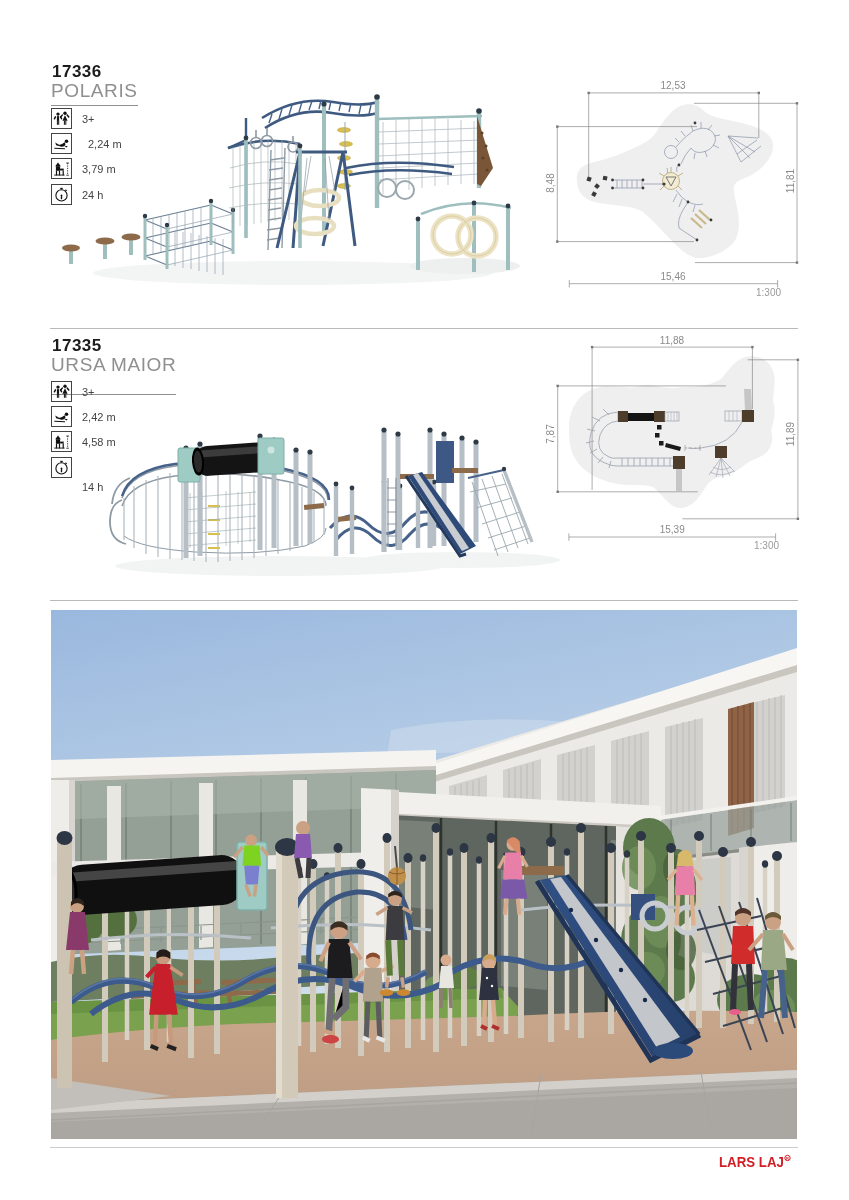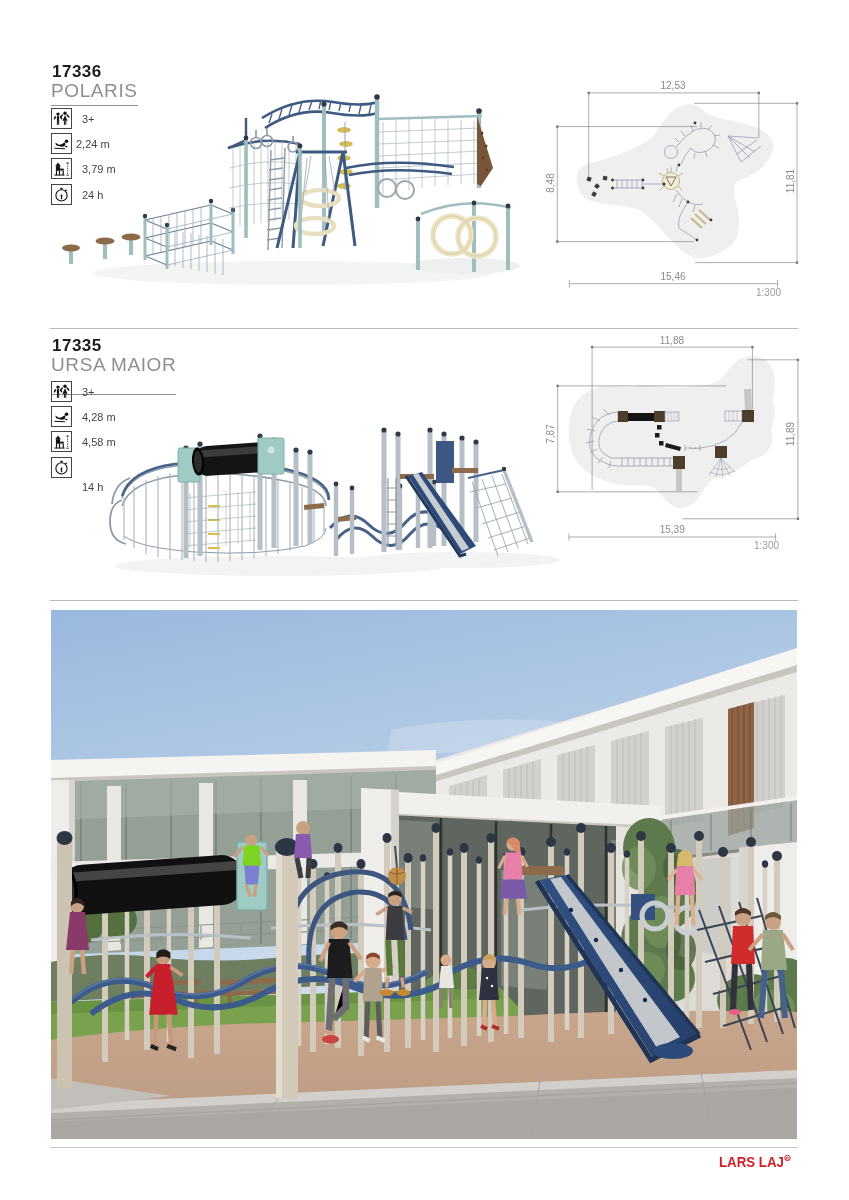--- a/index.html
+++ b/index.html
@@ -43,21 +43,21 @@
 <svg width="21" height="21" viewBox="0 0 21 21">
 <rect x="0.5" y="0.5" width="20" height="20" fill="none" stroke="#444" stroke-width="1"></rect>
 <g fill="#111">
 <circle cx="15.5" cy="8.2" r="1.8"></circle>
 <path d="M13.6 9.2 Q10 12.5 7.5 11.4 L4.2 9.6 L5.2 12.2 L9.5 13.6 Q13 14.6 14.6 11.2 Z"></path>
 <path d="M12.5 12.5 L15.5 14.5 L16.8 13.2 Z"></path>
 <rect x="3.2" y="14.6" width="11" height="1" rx="0.5" transform="rotate(4 3 15)"></rect>
 </g>
 </svg></div>
 
-<div class="abs plabel" style="left:76px;top:138px;">2,24 m</div>
+<div class="abs plabel" style="left:88px;top:138px;">2,24 m</div>
 
 <div class="abs" style="left:51px;top:158px;">
 <svg width="21" height="21" viewBox="0 0 21 21">
 <rect x="0.5" y="0.5" width="20" height="20" fill="none" stroke="#444" stroke-width="1"></rect>
 <g fill="#111">
 <path d="M4.2 8.2 L7 4.6 L9.8 8.2 Z"></path>
 <rect x="4.9" y="8.2" width="4.2" height="4.6"></rect>
 <rect x="4.9" y="12.8" width="1.2" height="4.6"></rect>
 <rect x="7.9" y="12.8" width="1.2" height="4.6"></rect>
 <rect x="9.1" y="10.6" width="3.6" height="1.9"></rect>
@@ -337,21 +337,21 @@
 <svg width="21" height="21" viewBox="0 0 21 21">
 <rect x="0.5" y="0.5" width="20" height="20" fill="none" stroke="#444" stroke-width="1"></rect>
 <g fill="#111">
 <circle cx="15.5" cy="8.2" r="1.8"></circle>
 <path d="M13.6 9.2 Q10 12.5 7.5 11.4 L4.2 9.6 L5.2 12.2 L9.5 13.6 Q13 14.6 14.6 11.2 Z"></path>
 <path d="M12.5 12.5 L15.5 14.5 L16.8 13.2 Z"></path>
 <rect x="3.2" y="14.6" width="11" height="1" rx="0.5" transform="rotate(4 3 15)"></rect>
 </g>
 </svg></div>
 
-<div class="abs plabel" style="left:82px;top:411px;">4,28 m</div>
+<div class="abs plabel" style="left:82px;top:411px;">2,42 m</div>
 
 <div class="abs" style="left:51px;top:431px;">
 <svg width="21" height="21" viewBox="0 0 21 21">
 <rect x="0.5" y="0.5" width="20" height="20" fill="none" stroke="#444" stroke-width="1"></rect>
 <g fill="#111">
 <path d="M4.2 8.2 L7 4.6 L9.8 8.2 Z"></path>
 <rect x="4.9" y="8.2" width="4.2" height="4.6"></rect>
 <rect x="4.9" y="12.8" width="1.2" height="4.6"></rect>
 <rect x="7.9" y="12.8" width="1.2" height="4.6"></rect>
 <rect x="9.1" y="10.6" width="3.6" height="1.9"></rect>

